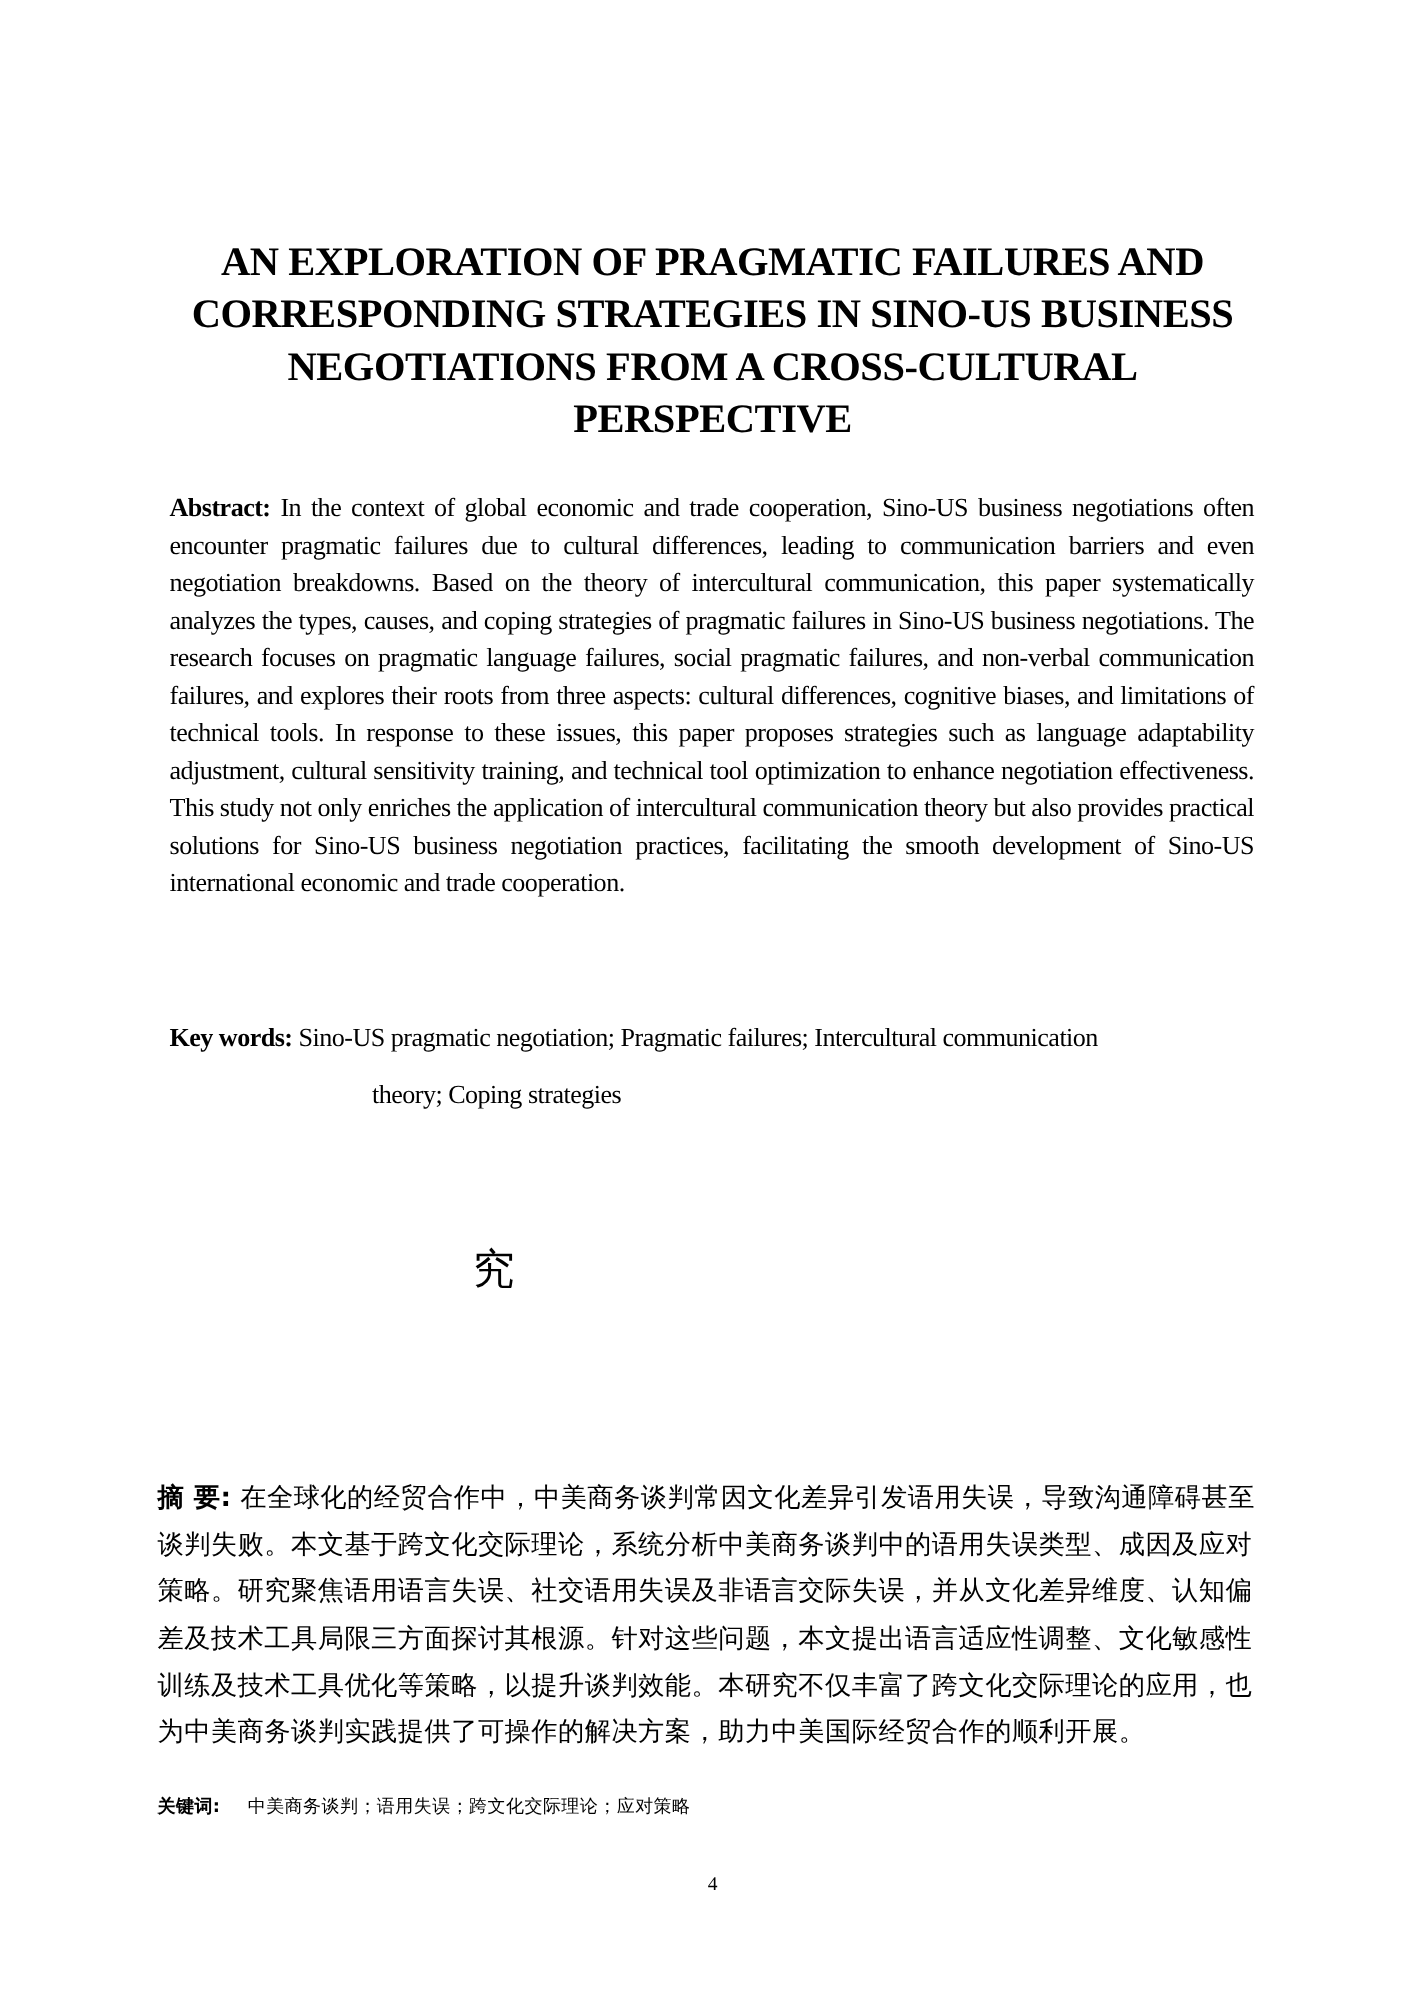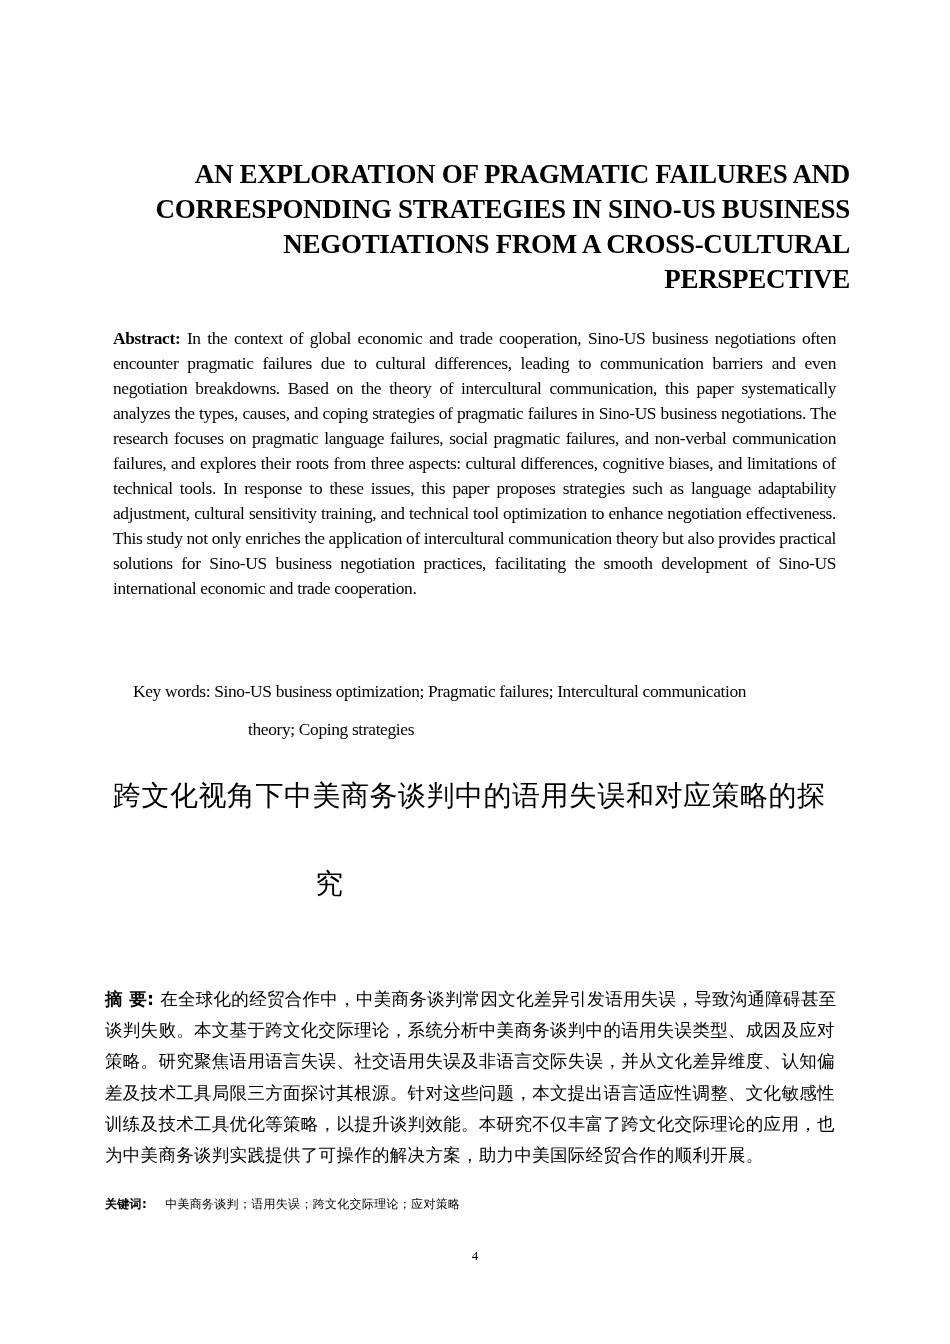--- a/index.html
+++ b/index.html
@@ -13,21 +13,21 @@
       position: relative;
       overflow: hidden;
       color: #000000;
       font-family: "Liberation Serif", "DejaVu Serif", serif;
     }
     .title {
       position: absolute;
       left: 100px;
       top: 157px;
       width: 750px;
-      text-align: right;
+      text-align: center;
       font-weight: bold;
       font-size: 27px;
       line-height: 35px;
       letter-spacing: -0.3px;
     }
     .abstract {
       position: absolute;
       left: 113px;
       top: 326px;
       width: 723px;
@@ -44,21 +44,21 @@
       position: absolute;
       left: 113px;
       top: 672px;
       width: 723px;
       font-size: 17.4px;
       line-height: 38px;
       text-align: justify;
       text-align-last: left;
       letter-spacing: -0.35px;
     }
-    .keywords .label { font-weight: normal; margin-left: 20px; }
+    .keywords .label { font-weight: bold; }
     .keywords .cont {
       display: block;
       padding-left: 135px;
     }
     .cn-title {
       position: absolute;
       left: 113px;
       top: 777px;
       width: 730px;
       font-family: "DejaVu Sans", sans-serif;
@@ -108,26 +108,25 @@
 
 <div class="title">AN EXPLORATION OF PRAGMATIC FAILURES AND CORRESPONDING STRATEGIES IN SINO-US BUSINESS NEGOTIATIONS FROM A CROSS-CULTURAL PERSPECTIVE</div>
 
 <div class="abstract">
   <span class="label">Abstract:</span>
   <span>In the context of global economic and trade cooperation, Sino-US business negotiations often encounter pragmatic failures due to cultural differences, leading to communication barriers and even negotiation breakdowns. Based on the theory of intercultural communication, this paper systematically analyzes the types, causes, and coping strategies of pragmatic failures in Sino-US business negotiations. The research focuses on pragmatic language failures, social pragmatic failures, and non-verbal communication failures, and explores their roots from three aspects: cultural differences, cognitive biases, and limitations of technical tools. In response to these issues, this paper proposes strategies such as language adaptability adjustment, cultural sensitivity training, and technical tool optimization to enhance negotiation effectiveness. This study not only enriches the application of intercultural communication theory but also provides practical solutions for Sino-US business negotiation practices, facilitating the smooth development of Sino-US international economic and trade cooperation.</span>
 </div>
 
 <div class="keywords">
   <span class="label">Key words:</span>
-  <span>Sino-US business optimization; Pragmatic failures; Intercultural communication</span>
+  <span>Sino-US pragmatic negotiation; Pragmatic failures; Intercultural communication</span>
   <span class="cont">theory; Coping strategies</span>
 </div>
 
 <div class="cn-title">
-  <span>跨文化视角下中美商务谈判中的语用失误和对应策略的探</span>
   <span class="line2">究</span>
 </div>
 
 <div class="cn-abstract">
   <span class="label">摘  要:</span>
   <span>在全球化的经贸合作中，中美商务谈判常因文化差异引发语用失误，导致沟通障碍甚至谈判失败。本文基于跨文化交际理论，系统分析中美商务谈判中的语用失误类型、成因及应对策略。研究聚焦语用语言失误、社交语用失误及非语言交际失误，并从文化差异维度、认知偏差及技术工具局限三方面探讨其根源。针对这些问题，本文提出语言适应性调整、文化敏感性训练及技术工具优化等策略，以提升谈判效能。本研究不仅丰富了跨文化交际理论的应用，也为中美商务谈判实践提供了可操作的解决方案，助力中美国际经贸合作的顺利开展。</span>
 </div>
 
 <div class="cn-keywords">
   <span class="label">关键词:</span>

